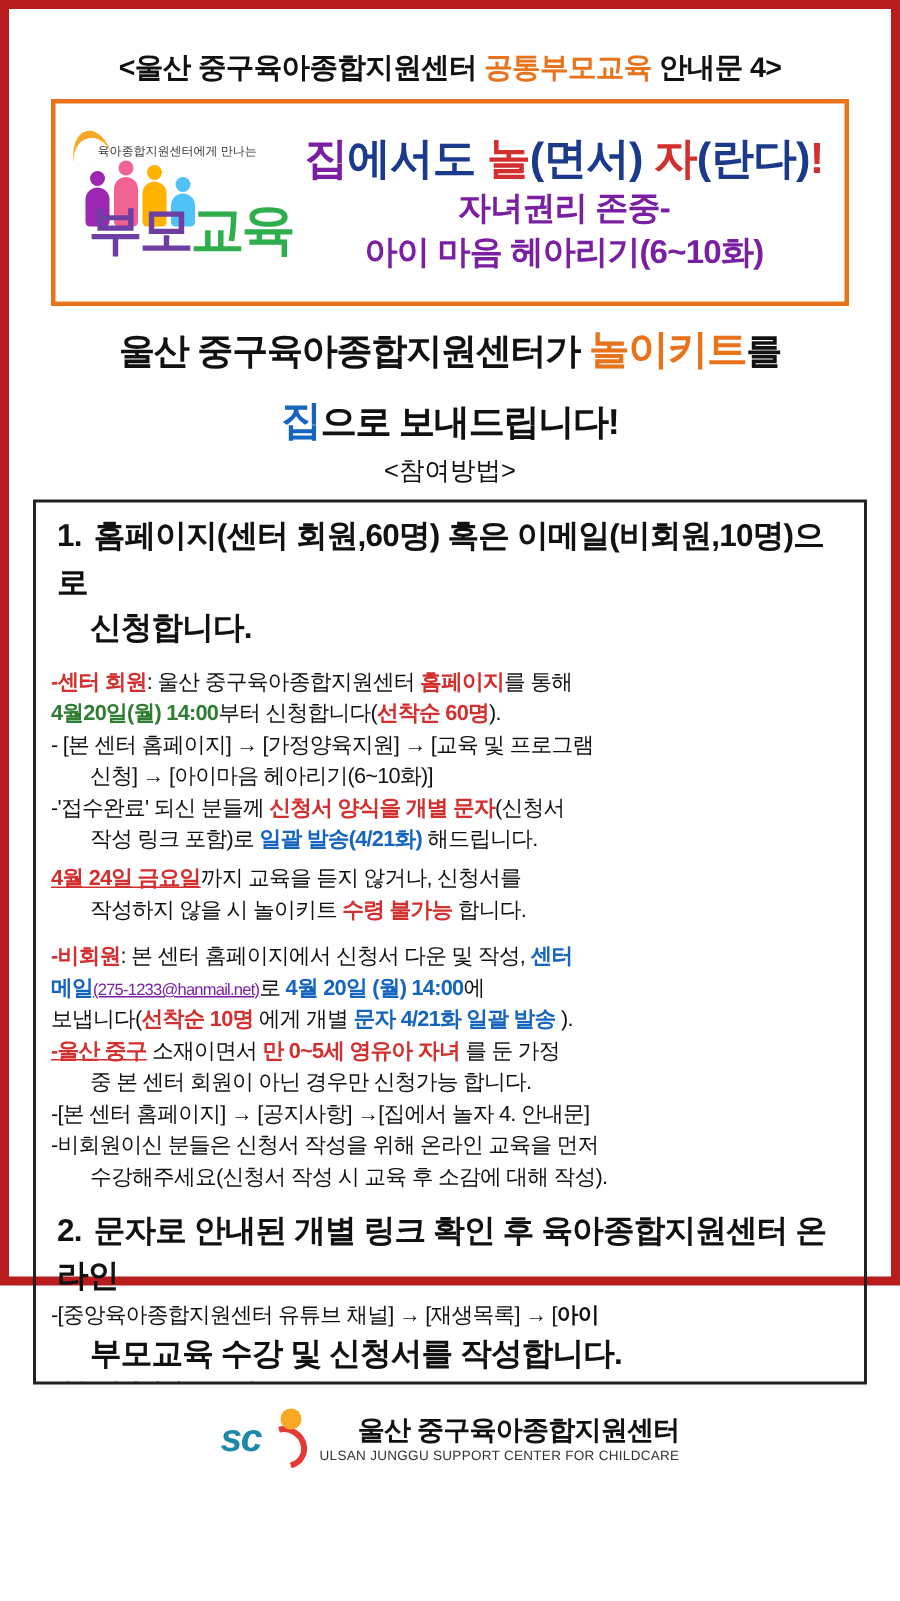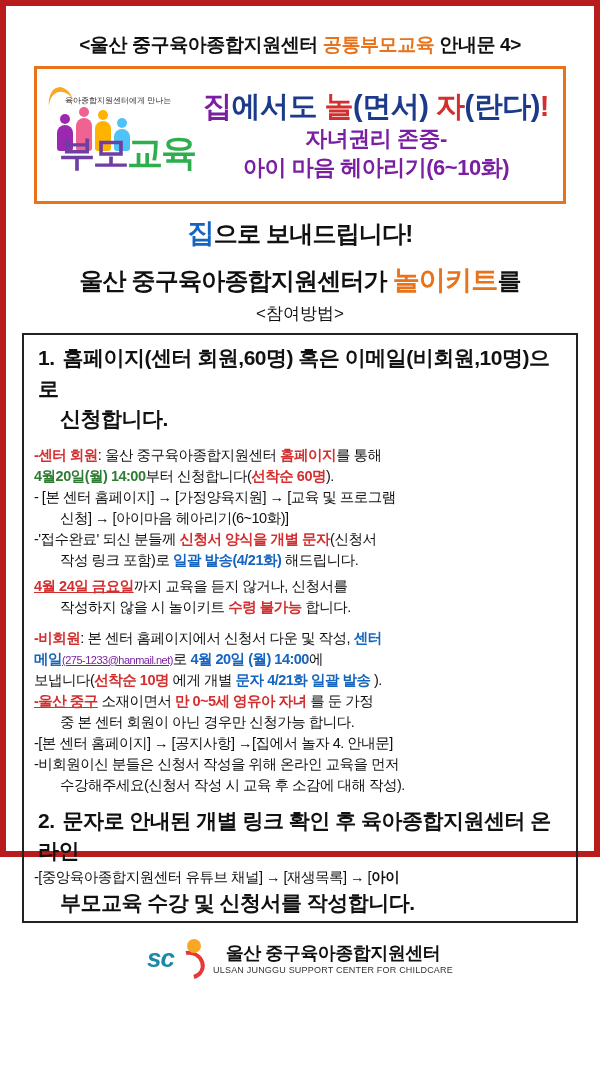--- a/index.html
+++ b/index.html
@@ -205,21 +205,21 @@
   .sc-arc {
     position: absolute;
     right: -2px; top: 14px;
     width: 22px; height: 20px;
     border: 4px solid #E53935;
     border-left-color: transparent;
     border-bottom-color: transparent;
     border-radius: 50%;
     transform: rotate(30deg);
   }
-  .footer-text { text-align: center; }
+  .footer-text { text-align: right; }
   .f-kr { font-size: 18px; font-weight: bold; color: #111111; letter-spacing: -0.5px; }
   .f-en { font-size: 9px; color: #333333; letter-spacing: 0.2px; }
 </style>
 </head>
 <body>
 
 <div class="page">
 
   <div class="title-bar">
     <span>&lt;울산 중구육아종합지원센터 </span><span class="hl">공통부모교육</span><span> 안내문 4&gt;</span>
@@ -242,24 +242,24 @@
     <div class="banner-text">
       <div class="bt-line1">
         <span class="p">집</span><span>에서도 </span><span class="r">놀</span><span>(면서) </span><span class="r">자</span><span>(란다)</span><span class="r">!</span>
       </div>
       <div class="bt-line2">자녀권리 존중-</div>
       <div class="bt-line3">아이 마음 헤아리기(6~10화)</div>
     </div>
   </div>
 
   <div class="headline">
+    <span>울산 중구육아종합지원센터가 </span><span class="kit">놀이키트</span><span>를</span>
+  </div>
+  <div class="headline">
     <span class="home">집</span><span>으로 보내드립니다!</span>
-  </div>
-  <div class="headline">
-    <span>울산 중구육아종합지원센터가 </span><span class="kit">놀이키트</span><span>를</span>
   </div>
   <div class="subhead">&lt;참여방법&gt;</div>
 
   <div class="body-box">
 
     <div class="p-line item1">
       <span class="num">1.</span><span>홈페이지(센터 회원,60명) 혹은 이메일(비회원,10명)으로</span>
     </div>
     <div class="p-line item1 indent">
       <span>신청합니다.</span>

